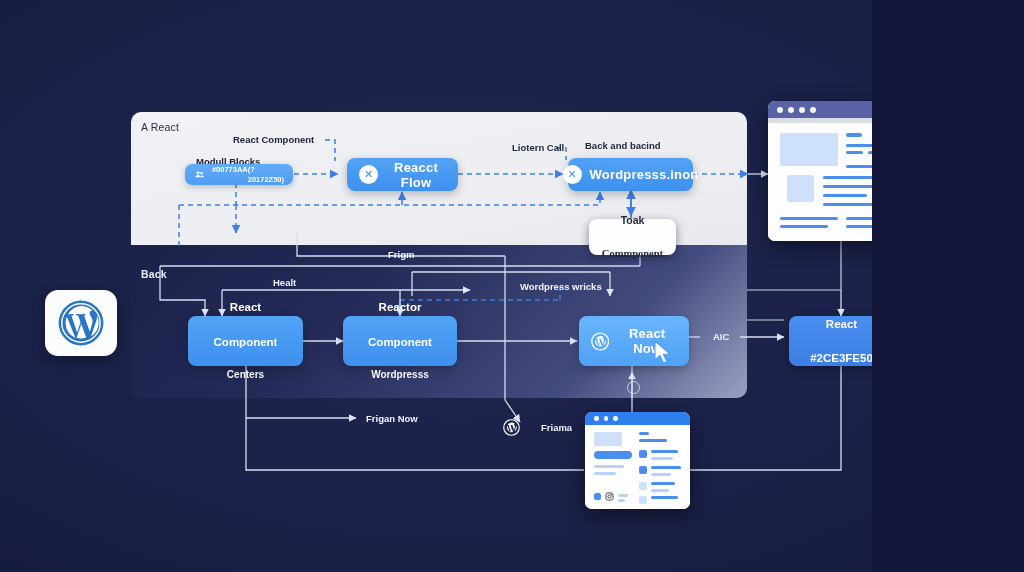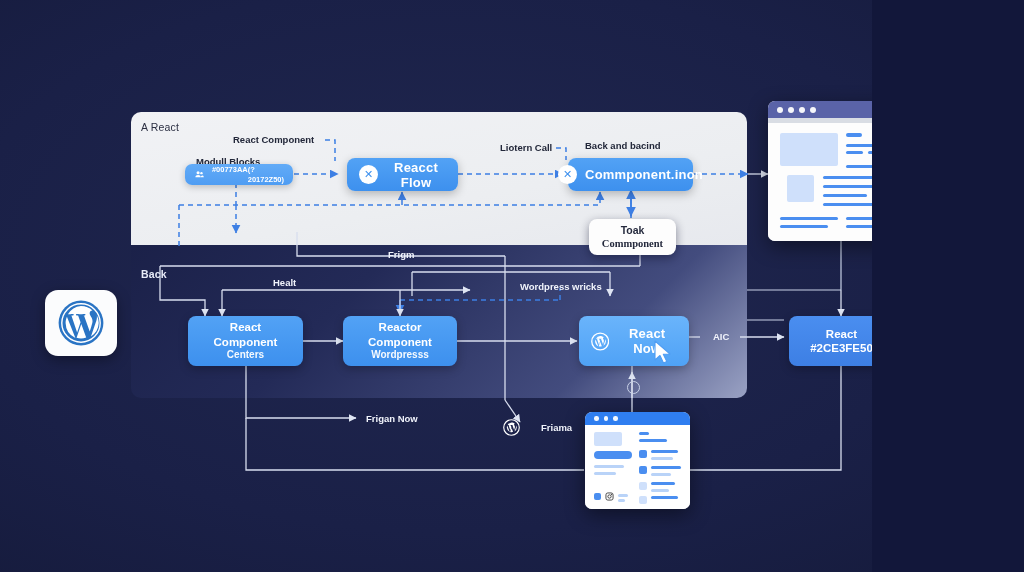--- a/index.html
+++ b/index.html
@@ -44,21 +44,21 @@
     box-shadow:0 3px 10px rgba(10,14,40,.45);
   }
   .node-row{display:flex;align-items:center;gap:8px;padding:0 12px;}
   .xcirc{
     width:19px;height:19px;border-radius:50%;background:#fff;color:#3d90ee;
     font-size:11px;font-weight:bold;display:flex;align-items:center;
     justify-content:center;flex:0 0 auto;line-height:1;
   }
   .node-title{font-size:13px;font-weight:bold;letter-spacing:.2px;}
   .node-sub{font-size:10px;font-weight:bold;opacity:.95;}
-  .stack{display:flex;flex-direction:column;align-items:center;line-height:1.25;}
+  .stack{display:flex;flex-direction:column;align-items:center;line-height:1.25;gap:20px;}
 
   .mini-node{
     position:absolute;border-radius:7px;display:flex;align-items:center;
     gap:7px;padding:0 9px;
     background:linear-gradient(180deg,#62abf7 0%,#4f9df3 100%);
     color:#fff;box-shadow:0 2px 7px rgba(0,0,0,.22);
   }
   .mini-ids{display:flex;flex-direction:row;font-size:7.5px;font-weight:bold;line-height:1.3;}
 
   
@@ -185,21 +185,21 @@
     </g>
 
     <g stroke="#c9d2e8" stroke-width="1.2" fill="none">
       <path d="M747,320 L784,320"></path>
       <path d="M841,232 L841,290"></path>
       <path d="M747,290 L841,290"></path>
     </g>
   </svg>
 
   <div class="lbl lbl-dark" style="left:233px;top:134px;">React Component</div>
-  <div class="lbl lbl-dark" style="left:500px;top:142px;">Liotern Call</div>
+  <div class="lbl lbl-dark" style="left:512px;top:142px;">Liotern Call</div>
   <div class="lbl lbl-dark" style="left:585px;top:140px;">Back and bacind</div>
 
   <div class="lbl lbl-dark" style="left:196px;top:156px;">Modull Blocks</div>
 
   <div class="mini-node" style="left:185px;top:164px;width:90px;height:21px;">
     <svg width="13" height="13" viewBox="0 0 24 24">
       <circle cx="9" cy="8" r="3.4" fill="#fff"></circle>
       <circle cx="16.5" cy="9" r="2.6" fill="#fff"></circle>
       <path d="M3 18c0-3.1 2.7-5 6-5s6 1.9 6 5z" fill="#fff"></path>
       <path d="M15 18c0-2.3 1.3-4 3.6-4 1.7 0 2.9 1.2 2.9 4z" fill="#fff"></path>
@@ -213,21 +213,21 @@
   <div class="node node-blue" style="left:347px;top:158px;width:111px;height:33px;">
     <div class="node-row">
       <span class="xcirc">✕</span>
       <span class="node-title">Reacct Flow</span>
     </div>
   </div>
 
   <div class="node node-blue" style="left:568px;top:158px;width:125px;height:33px;">
     <div class="node-row">
       <span class="xcirc">✕</span>
-      <span class="node-title">Commponent.inon</span>
+      <span class="node-title">Wordpresss.inon</span>
     </div>
   </div>
 
   <div class="node node-white" style="left:589px;top:219px;width:87px;height:36px;">
     <div class="stack">
       <span style="font-size:10.5px;font-weight:bold;">Toak</span>
       <span style="font-size:10.5px;font-weight:bold;font-family:Liberation Serif, serif;">Commponent</span>
     </div>
   </div>
 

